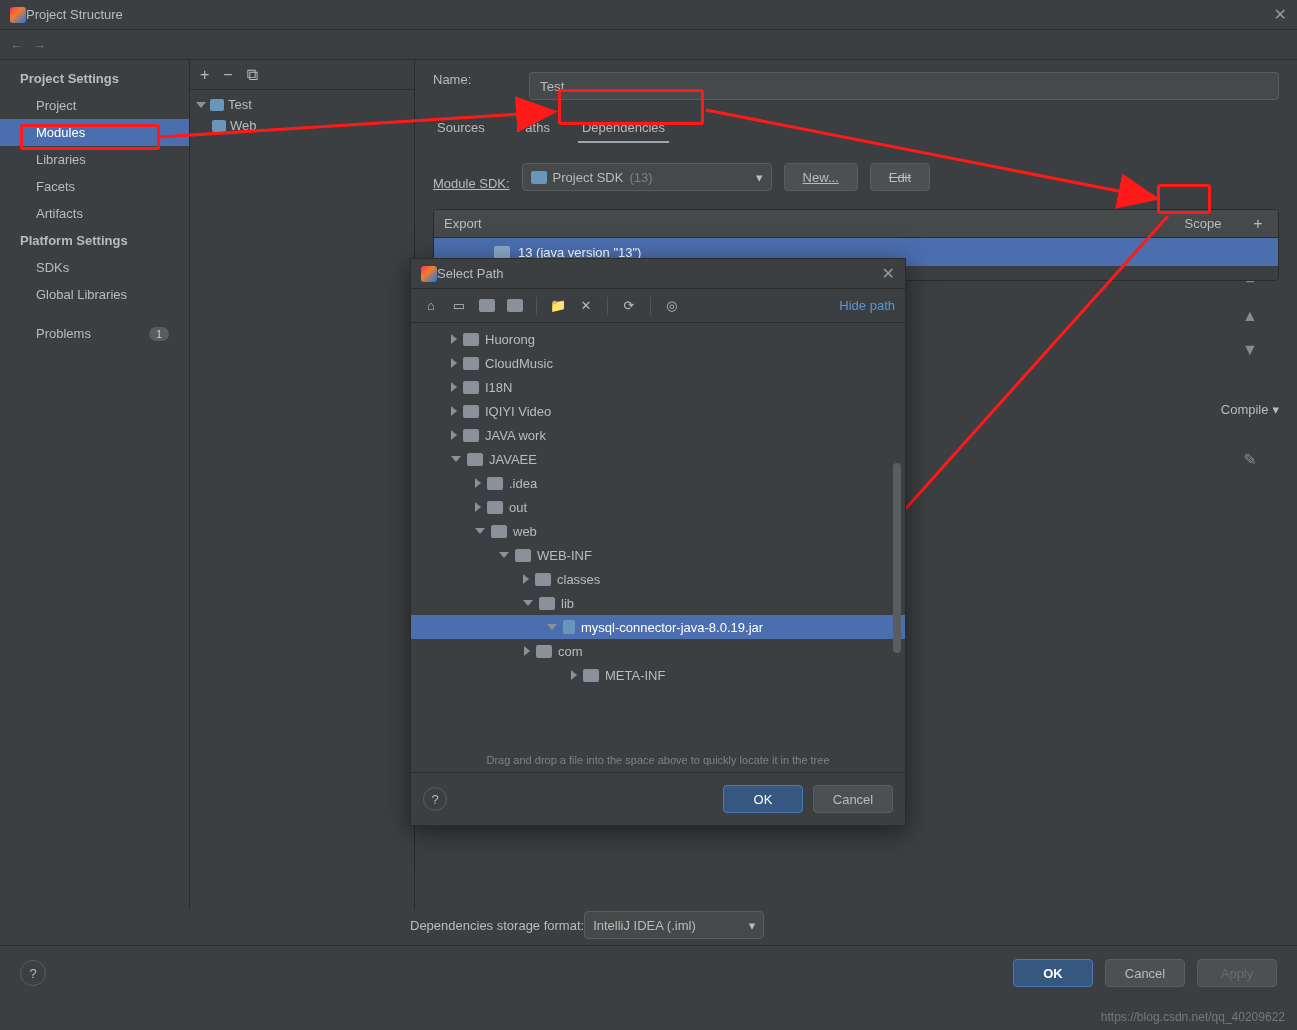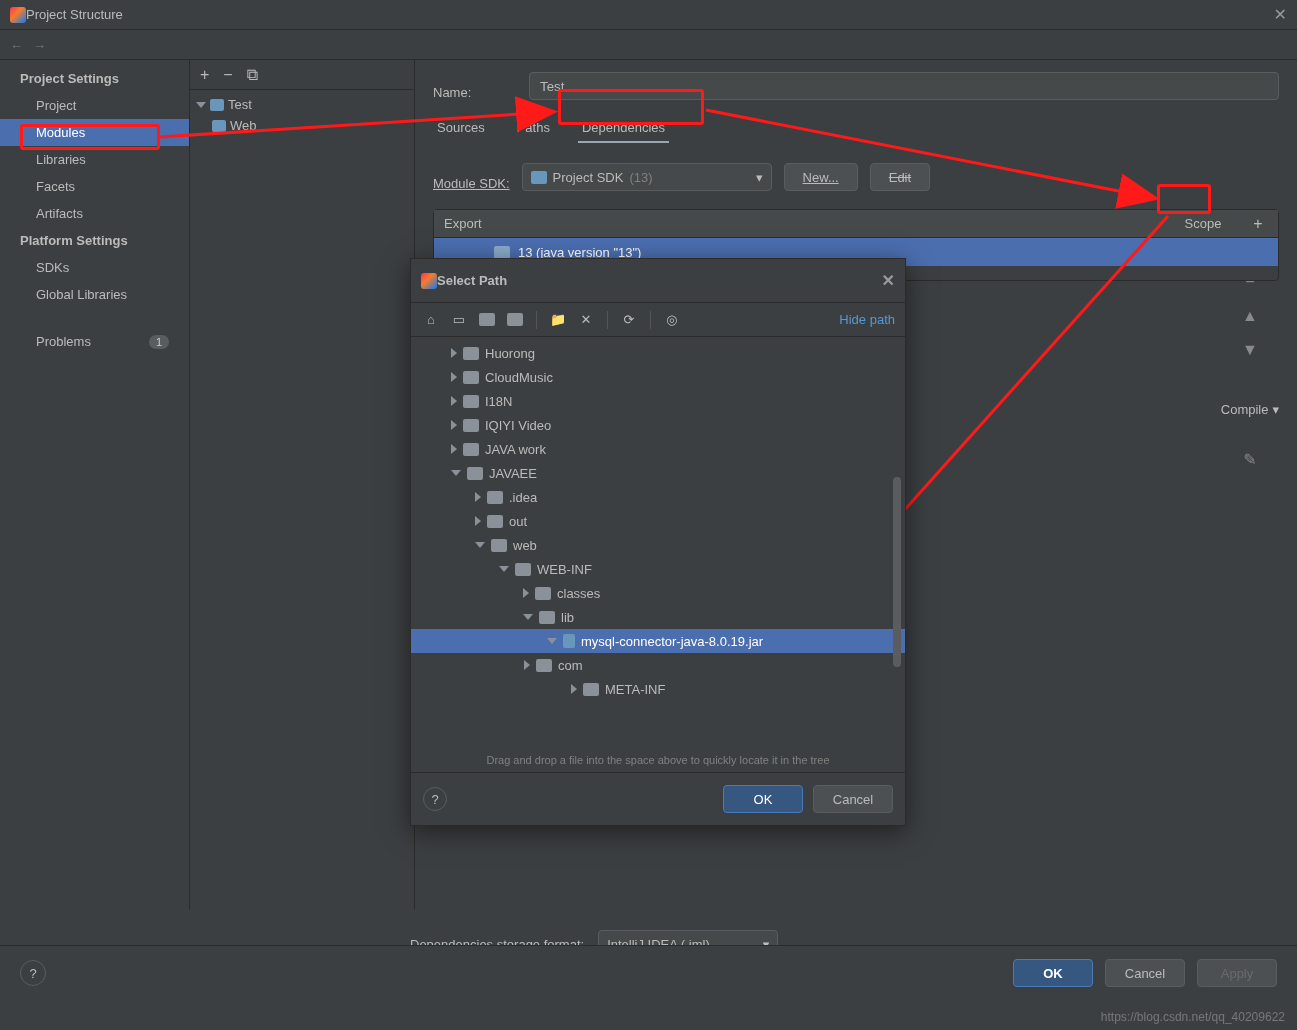--- a/index.html
+++ b/index.html
@@ -76,21 +76,21 @@
     padding: 3px 6px;
   }
   .module-panel .tree-row .fld { width: 14px; height: 12px; background: #87939a; border-radius: 2px; }
   .module-panel .tree-row.indent-1 { padding-left: 22px; }
   
   .content {
     flex: 1;
     padding: 12px 18px 12px 18px;
     position: relative;
   }
-  .row { display: flex; align-items: flex-end; gap: 16px; margin-bottom: 14px; }
+  .row { display: flex; align-items: flex-start; gap: 16px; margin-bottom: 14px; }
   .row label { min-width: 80px; }
   .name-in {
     flex: 1; height: 28px; background: #45494a;
     border: 1px solid #5a5d5f; border-radius: 4px;
     color: #bbb; padding: 0 10px;
   }
   .tabs-row { display: flex; gap: 24px; margin-top: 8px; }
   .tabs-row .tab { padding: 6px 4px; color: #bbb; cursor: pointer; }
   .tabs-row .tab.active { border-bottom: 2px solid #9aa7b0; }
   .sdk-row { display: flex; align-items: flex-end; gap: 12px; margin-top: 20px; }
@@ -139,22 +139,22 @@
   }
   .dep-side .icon-btn {
     width: 24px; height: 24px; display:flex; align-items:center; justify-content:center;
     color: #8a8a8a; font-size: 16px;
   }
   .scope-dd {
     display:flex; align-items:center; gap:4px; color:#bbb;
     margin-top: 30px;
   }
   .storage-row {
-    position: absolute; left: 410px; bottom: 72px;
-    display: flex; align-items: center; gap: 14px; text-align: center;
+    position: absolute; left: 410px; bottom: 91px;
+    display: flex; align-items: center;  text-align: center;
   }
   .storage-select {
     width: 180px; height: 28px; background: #45494a;
     border: 1px solid #5a5d5f; border-radius: 4px;
     padding: 0 8px; display:flex; align-items:center;
   }
   .storage-select .arrow { margin-left: auto; }
   .bottom-bar {
     position: absolute; left: 0; right: 0; bottom: 30px;
     height: 55px; border-top: 1px solid #2b2b2b;
@@ -183,23 +183,22 @@
     position: absolute;
     top: 258px; left: 410px;
     width: 496px; height: 568px;
     background: #3c3f41;
     border: 1px solid #2b2b2b;
     box-shadow: 0 6px 24px rgba(0,0,0,0.5);
     display: flex; flex-direction: column;
     z-index: 50;
   }
   .dialog .titlebar {
-    height: 44px;
+    height: 30px;
     position: relative;
-    font-weight: bold;
   }
   .dialog .toolbar2 {
     height: 34px; display:flex; align-items:center; padding:0 10px;
     gap: 8px; border-bottom:1px solid #2b2b2b;
   }
   .dialog .toolbar2 .ic {
     width: 20px; height: 20px; display:flex; align-items:center; justify-content:center;
     color:#bbb;
   }
   .dialog .toolbar2 .sep { width:1px; height:18px; background:#555; margin:0 3px; }
@@ -271,21 +270,21 @@
   <div class="sidebar">
     <div class="heading">Project Settings</div>
     <div class="item">Project</div>
     <div class="item selected">Modules</div>
     <div class="item">Libraries</div>
     <div class="item">Facets</div>
     <div class="item">Artifacts</div>
     <div class="heading">Platform Settings</div>
     <div class="item">SDKs</div>
     <div class="item">Global Libraries</div>
-    <div class="item badge-row" style="margin-top:20px;gap:48px;">
+    <div class="item badge-row" style="margin-top:12px;gap:48px;">
       <span>Problems</span>
       <span class="badge">1</span>
     </div>
   </div>
 
   <div class="module-panel">
     <div class="top-icons">
       <span>+</span>
       <span>−</span>
       <span>⧉</span>

